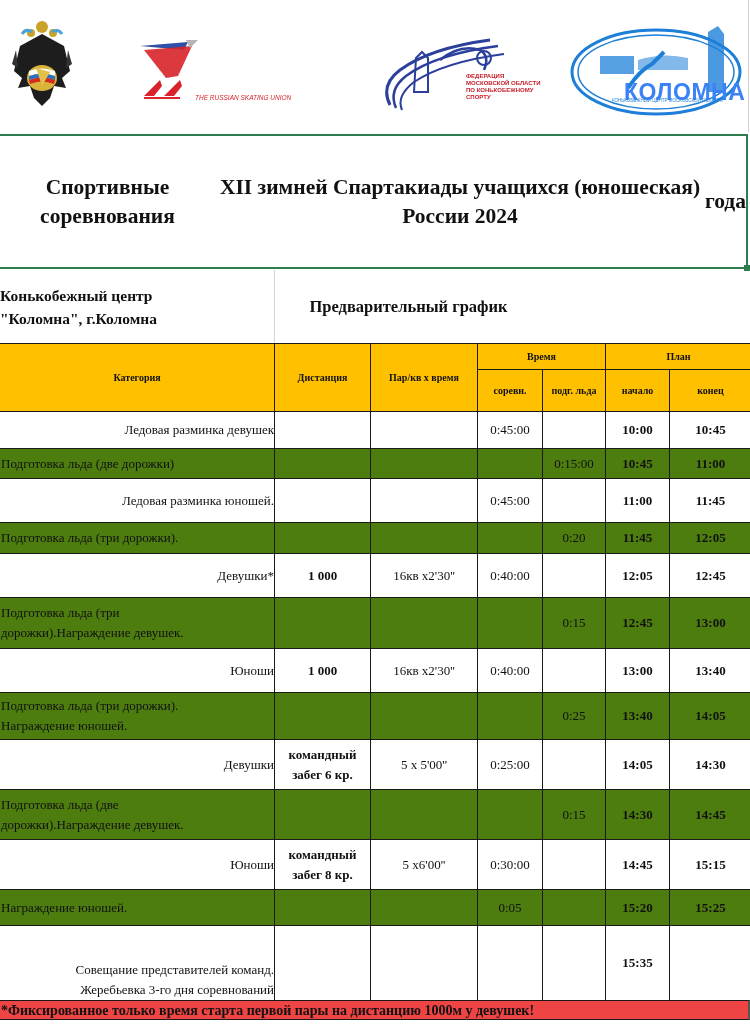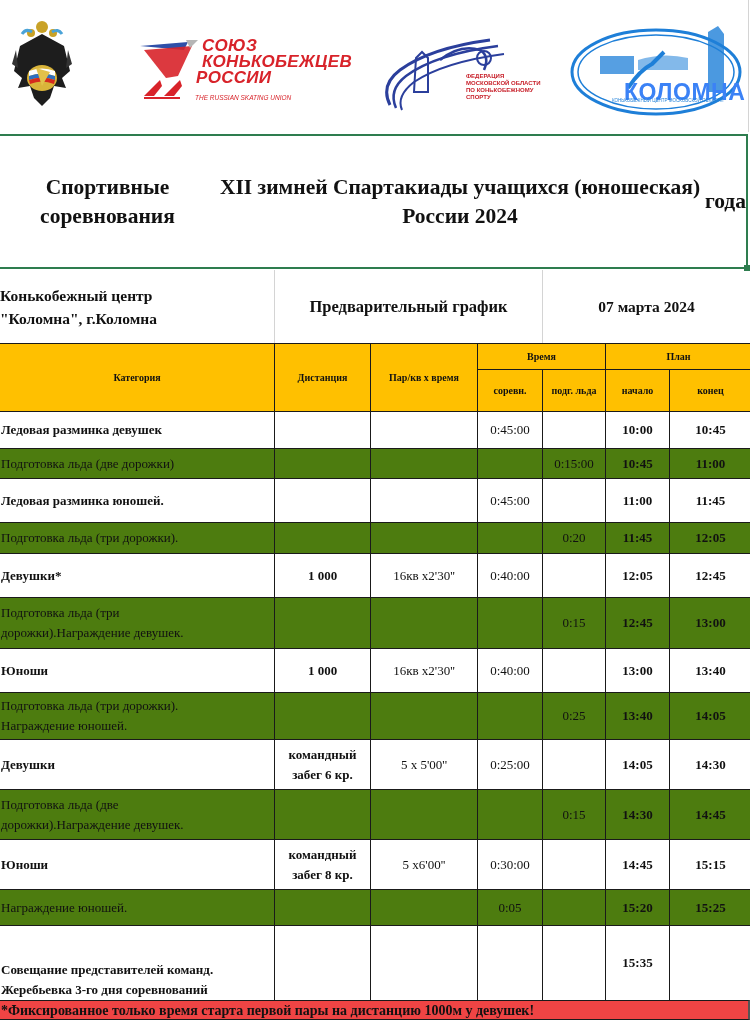--- a/index.html
+++ b/index.html
@@ -32,21 +32,21 @@
   .info .c2 { left: 274px; width: 268px; justify-content: center; font-size: 16.5px; border-left: 1px solid #d4d4d4; }
   .info .c3 { left: 542px; width: 208px; justify-content: center; border-left: 1px solid #d4d4d4; }
 
   
   table.sched { position: absolute; left: -1px; top: 343px; border-collapse: collapse; table-layout: fixed; width: 752px; }
   table.sched td, table.sched th { border: 1px solid #1a1a1a; font-size: 13px; vertical-align: middle; }
   table.sched th { background: #ffc000; font-weight: bold; font-size: 10px; line-height: 18px; }
   .y td { background: #4d7c0f; }
   .w td { background: #ffffff; }
   td.cat { text-align: left; padding-left: 1px; line-height: 20px; font-size: 13.5px; }
-  td.cat.b { font-weight: bold; }
+  td.cat.b { font-weight: normal; text-align: right; }
   td.pk { text-align: center; font-size: 13px; }
   td.tm { text-align: center; font-size: 13px; }
   td.pl { text-align: center; font-weight: bold; font-size: 15px; }
   td.dist { text-align: center; font-weight: bold; line-height: 20px; font-size: 13px; }
 
   .footnote { position: absolute; left: 0; top: 1000px; width: 750px; height: 20px; background: #ef4444; border-top: 1px solid #1a1a1a; border-bottom: 1px solid #1a1a1a; border-right: 2px solid #555; font-weight: bold; font-size: 14px; line-height: 19px; padding-left: 1px; }
 </style>
 </head>
 <body>
 
@@ -69,25 +69,20 @@
 
   <div class="logo logo-ssr">
     <svg width="60" height="60" viewBox="0 0 60 60" style="position:absolute;left:0;top:2px;">
       <path d="M0 6 L48 2 L44 10 Z" fill="#2f4fa8"></path>
       <path d="M4 10 L52 6 L38 36 L26 38 Z" fill="#d8232a" opacity="0.9"></path>
       <path d="M46 0 L58 0 L50 8 Z" fill="#b5b5b5"></path>
       <path d="M4 56 L20 40 L22 46 L14 56 Z" fill="#d8232a"></path>
       <path d="M24 56 L40 40 L42 46 L34 56 Z" fill="#d8232a"></path>
       <path d="M4 58 L40 58" stroke="#d8232a" stroke-width="2"></path>
     </svg>
-    <div class="ssr-text">
-      <div>СОЮЗ</div>
-      <div>КОНЬКОБЕЖЦЕВ</div>
-      <div style="margin-left:-6px;">РОССИИ</div>
-    </div>
     <div class="ssr-sub">THE RUSSIAN SKATING UNION</div>
   </div>
 
   <div class="logo logo-fed">
     <svg width="180" height="85" viewBox="0 0 180 85" style="position:absolute;left:0;top:0;">
       <path d="M10 75 Q0 55 20 40 Q50 18 110 10" stroke="#2b3f9c" stroke-width="3" fill="none"></path>
       <path d="M16 78 Q8 60 26 46 Q56 24 118 16" stroke="#2b3f9c" stroke-width="2.5" fill="none"></path>
       <path d="M22 80 Q16 66 34 52 Q64 32 124 24" stroke="#2b3f9c" stroke-width="2" fill="none"></path>
       <path d="M34 62 L36 28 L42 22 L48 28 L48 62 Z" fill="none" stroke="#2b3f9c" stroke-width="2"></path>
       <path d="M60 30 Q80 14 100 20 Q110 26 104 40" stroke="#2b3f9c" stroke-width="2.5" fill="none"></path>
@@ -124,21 +119,20 @@
 <div class="corner-handle"></div>
 
 <div class="info">
   <div class="cell c1">
     <div>
       <div>Конькобежный центр</div>
       <div>"Коломна", г.Коломна</div>
     </div>
   </div>
   <div class="cell c2">Предварительный график</div>
-  <div class="cell c3">07 марта 2024</div>
 </div>
 
 <table class="sched">
   <colgroup>
     <col style="width:275px">
       <col style="width:96px">
       <col style="width:107px">
       <col style="width:65px">
       <col style="width:63px">
       <col style="width:64px">

